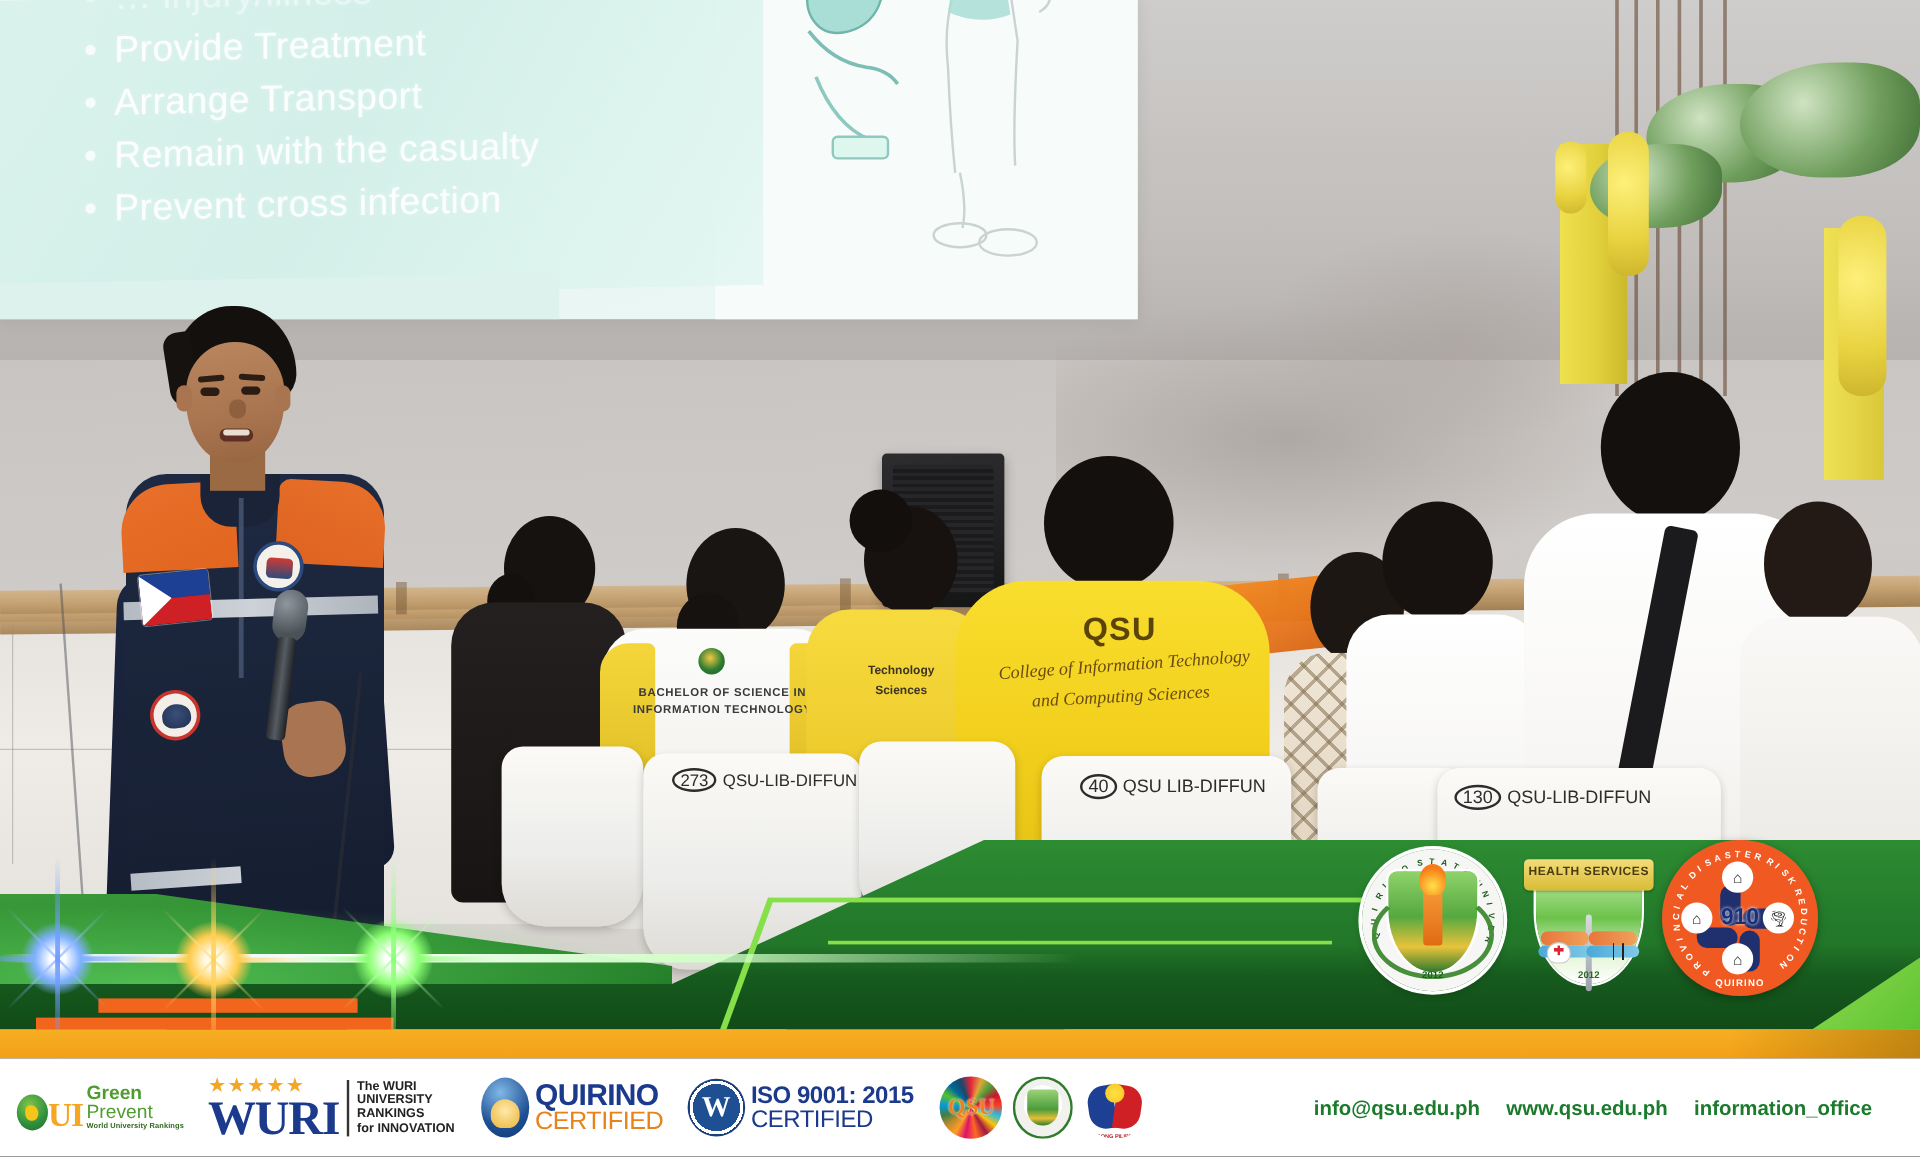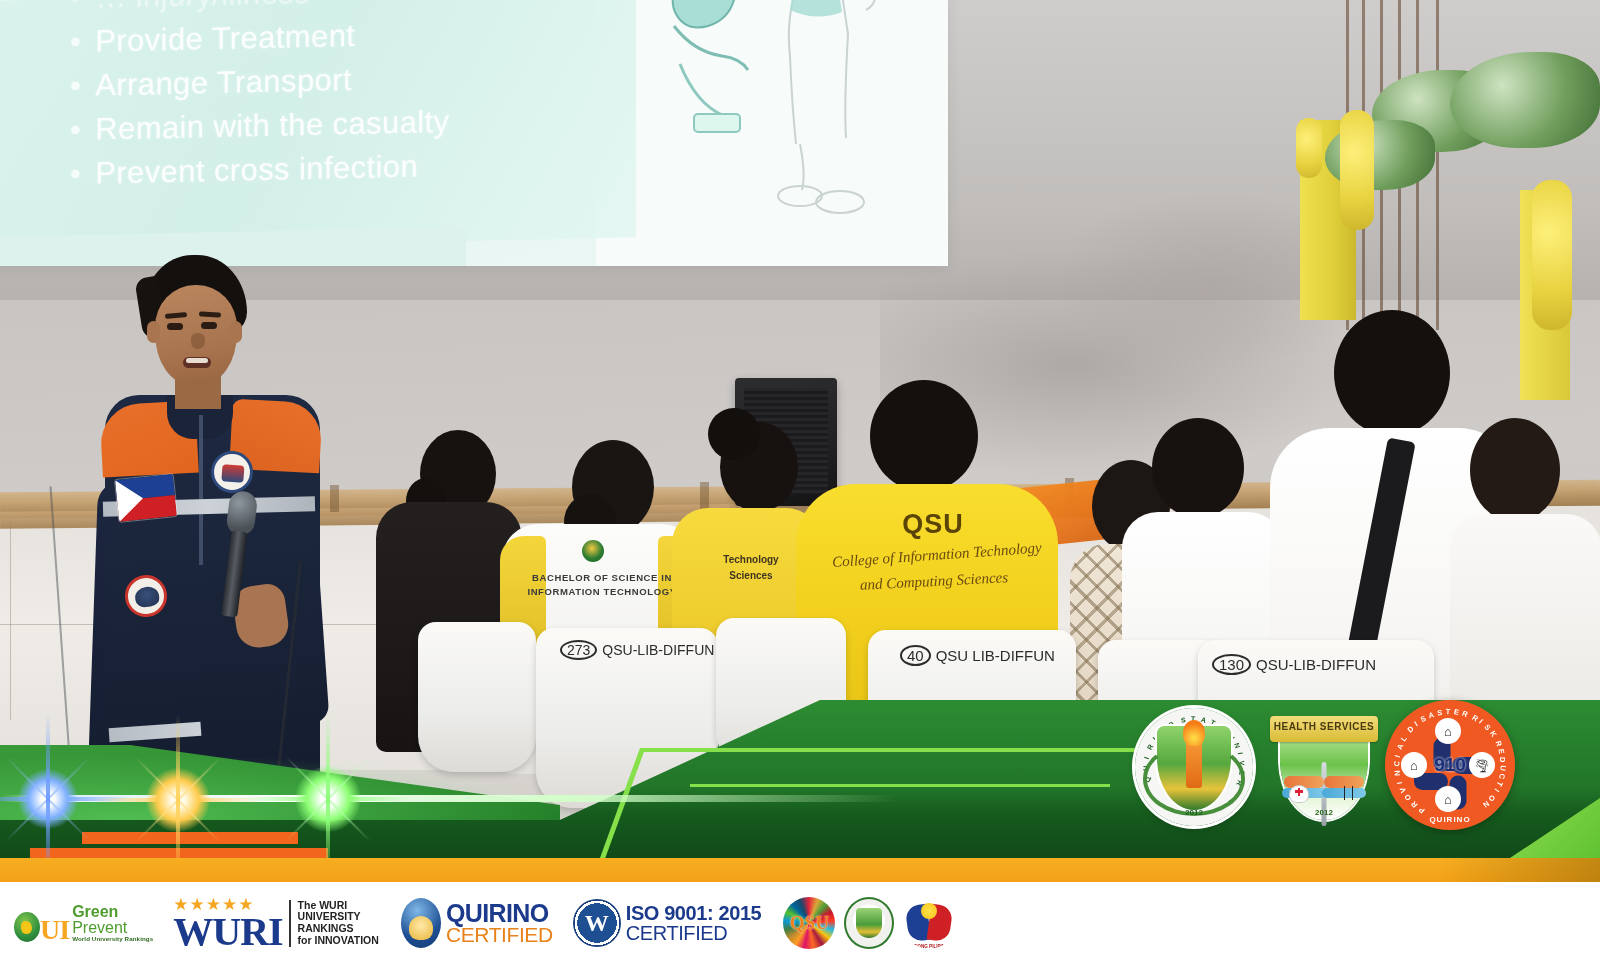--- a/index.html
+++ b/index.html
@@ -787,16 +787,21 @@
         <div class="bagong">
           <div class="bl"></div>
             <div class="rd"></div>
             <div class="sun"></div>
           <div class="lbl">BAGONG PILIPINAS</div>
         </div>
       </div>
     </div>
 
     <div class="univ">
+      <div class="contacts">
+        <span>info@qsu.edu.ph</span>
+        <span>www.qsu.edu.ph</span>
+        <span>information_office</span>
+      </div>
     </div>
   </div>
 
 </div>
 
 </body></html>

